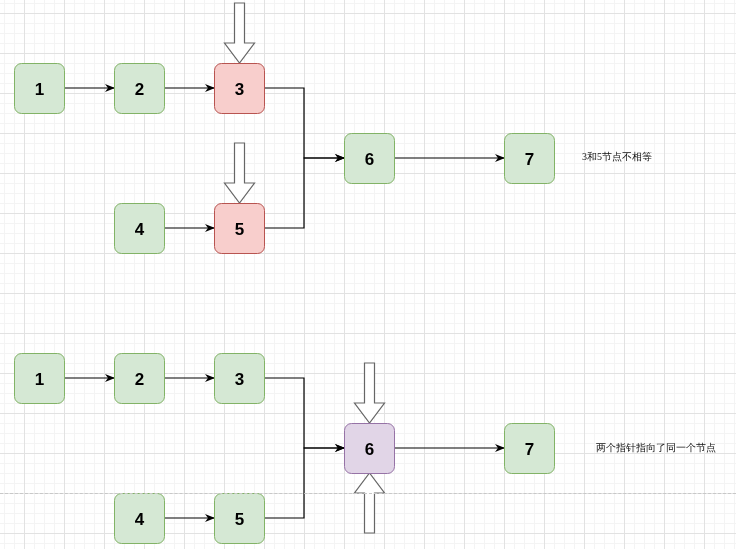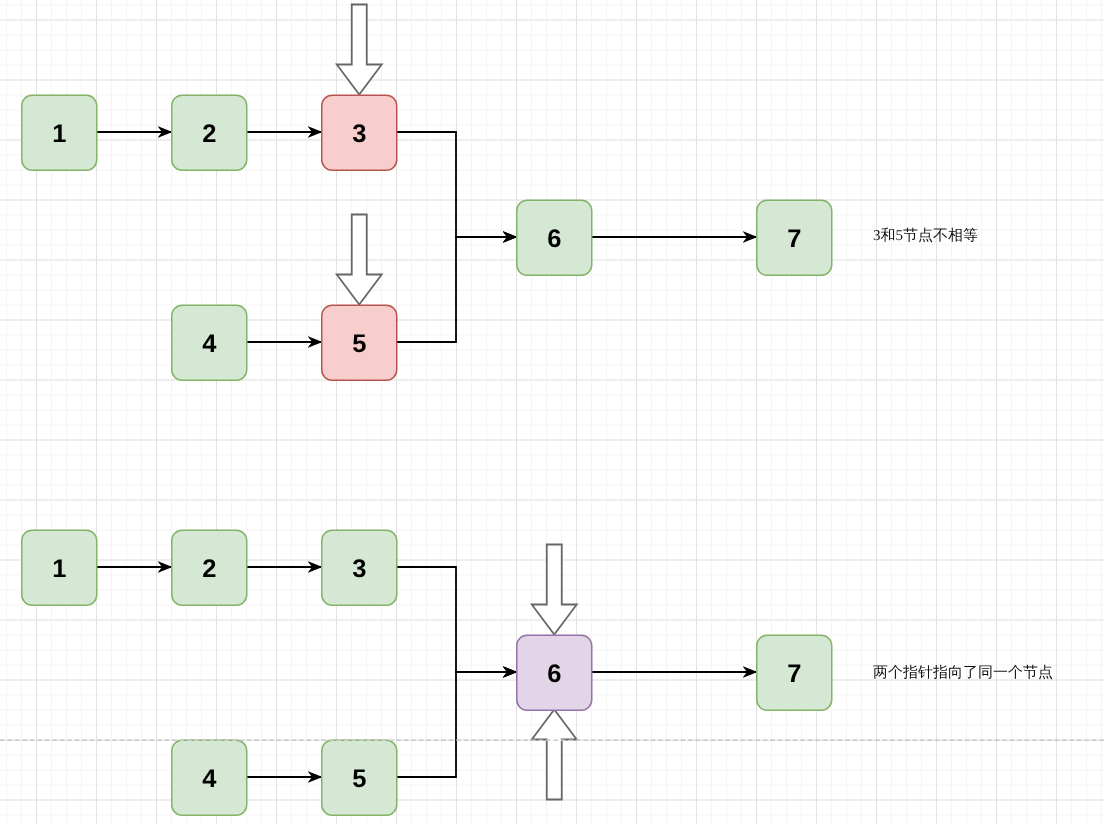--- a/index.html
+++ b/index.html
@@ -105,13 +105,13 @@
       <g>
         <rect x="504.5" y="423.5" width="50" height="50" rx="7" ry="7" fill="#d5e8d4" stroke="#82b366" stroke-width="1"></rect>
         <text x="529.5" y="454.5" text-anchor="middle" class="node-label" fill="#000">7</text>
       </g>
     </g>
 </svg>
 
 <div class="page-break"></div>
 
 <div class="note" style="left:582px; top:150px;">3和5节点不相等</div>
-<div class="note" style="left:582px; top:441px;">两个指针指向了同一个节点</div>
+<div class="note" style="left:596px; top:441px;">两个指针指向了同一个节点</div>
 
 </body></html>

